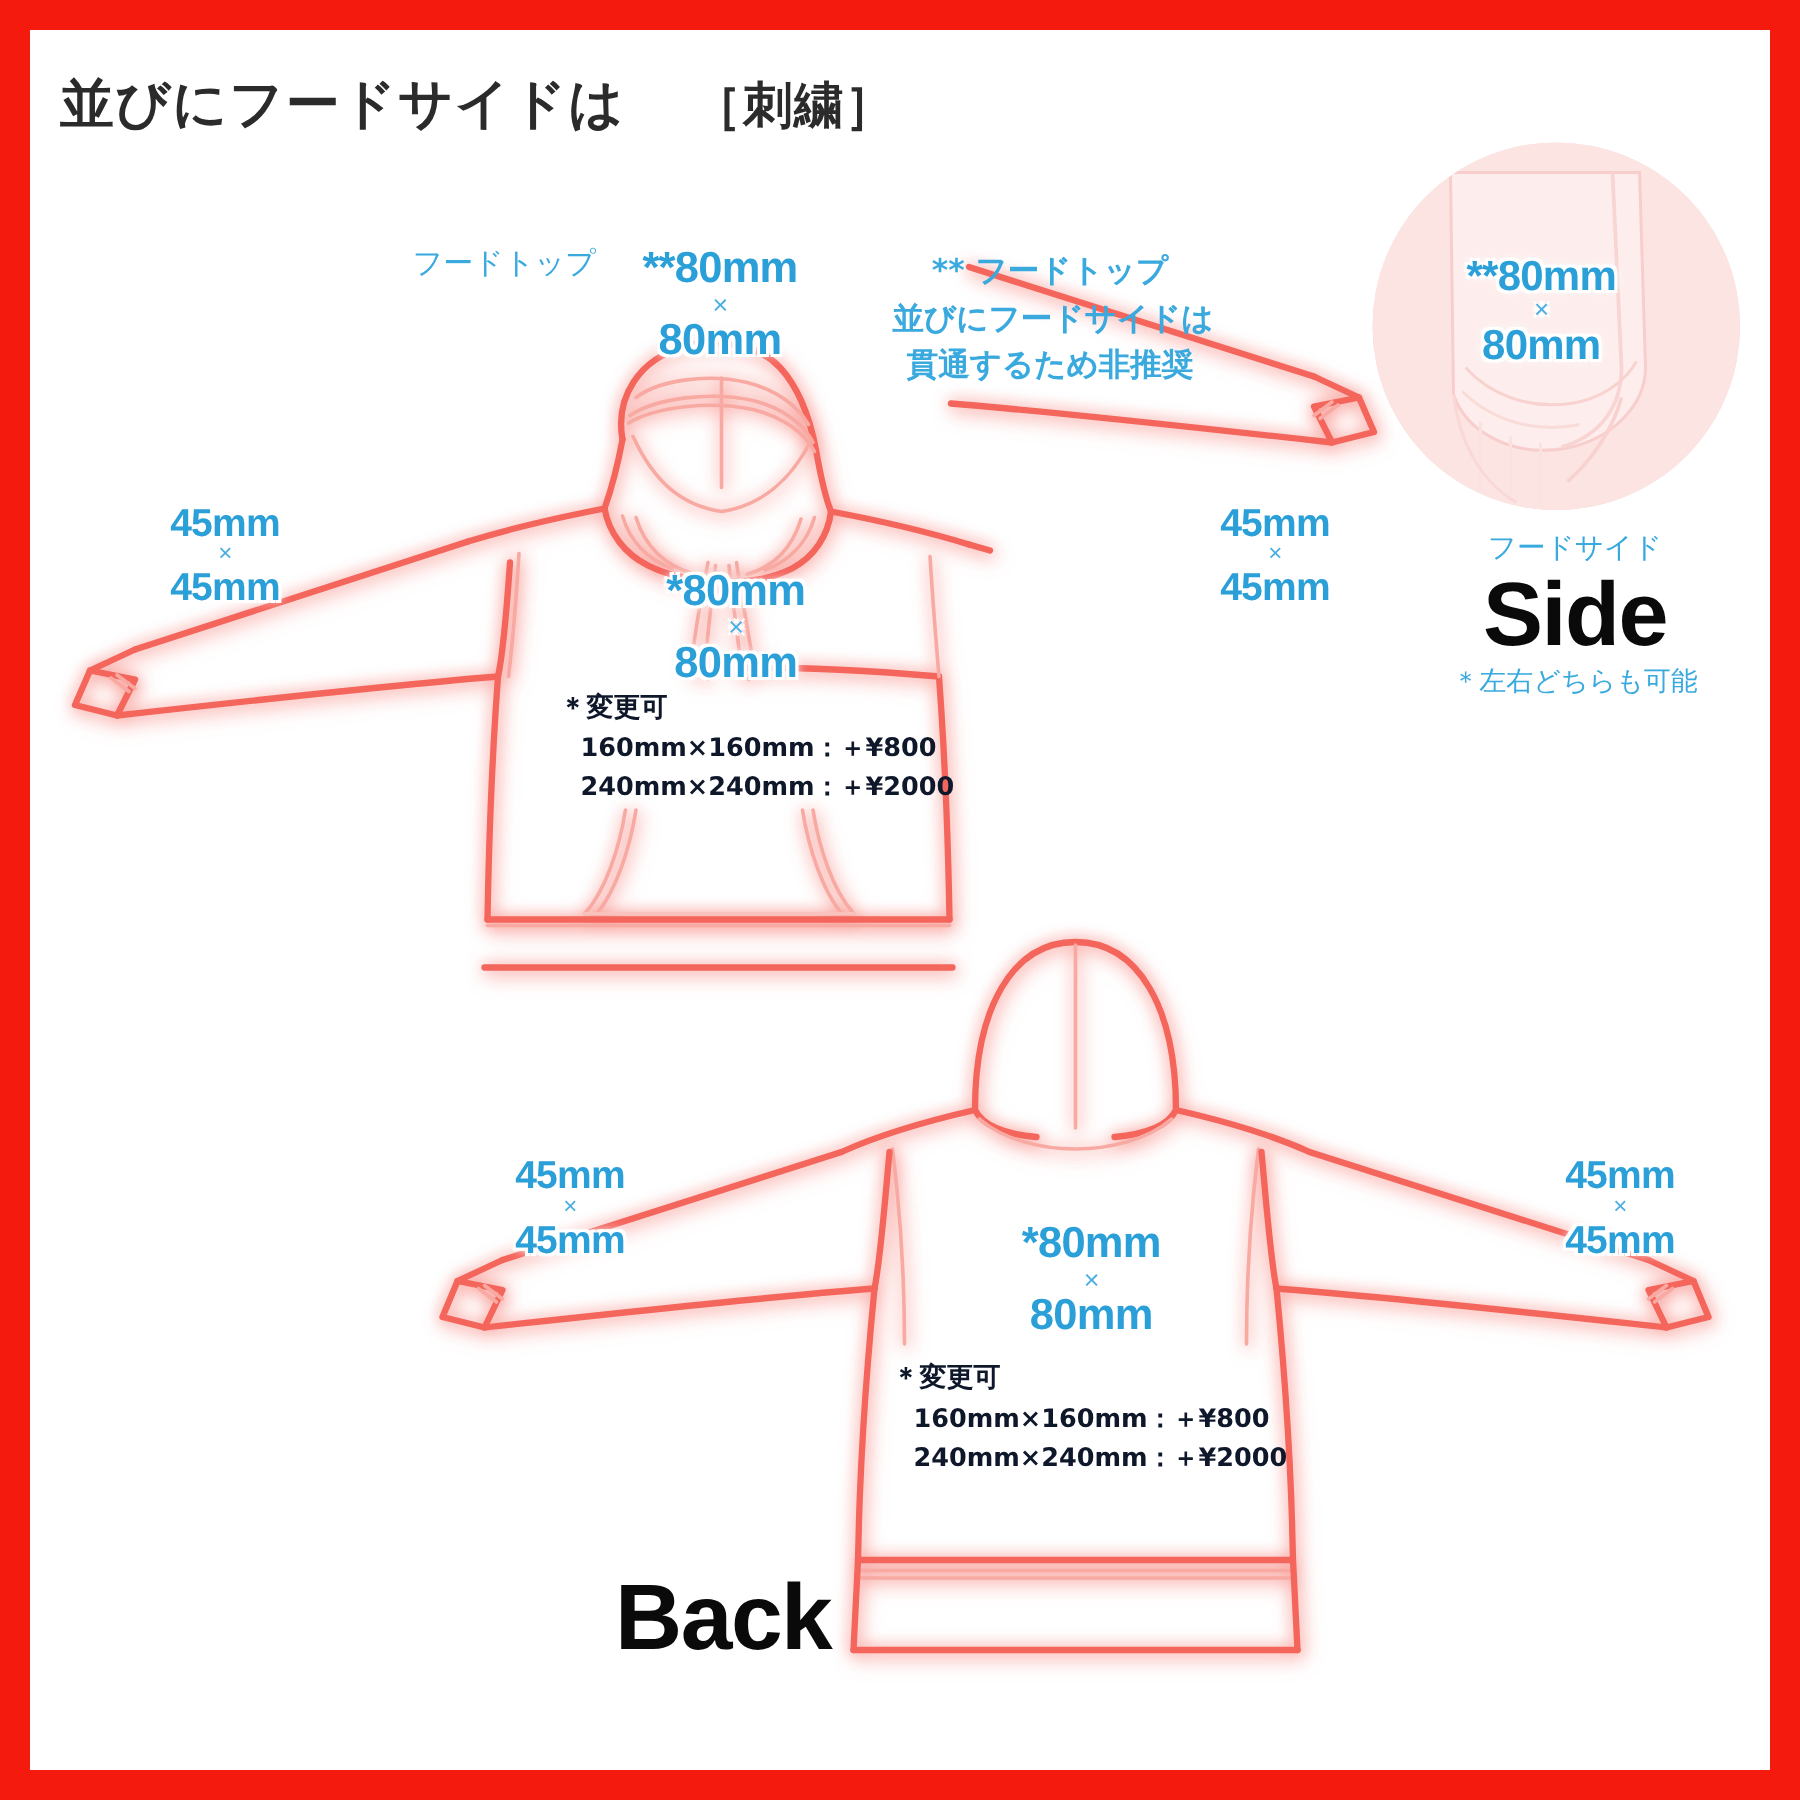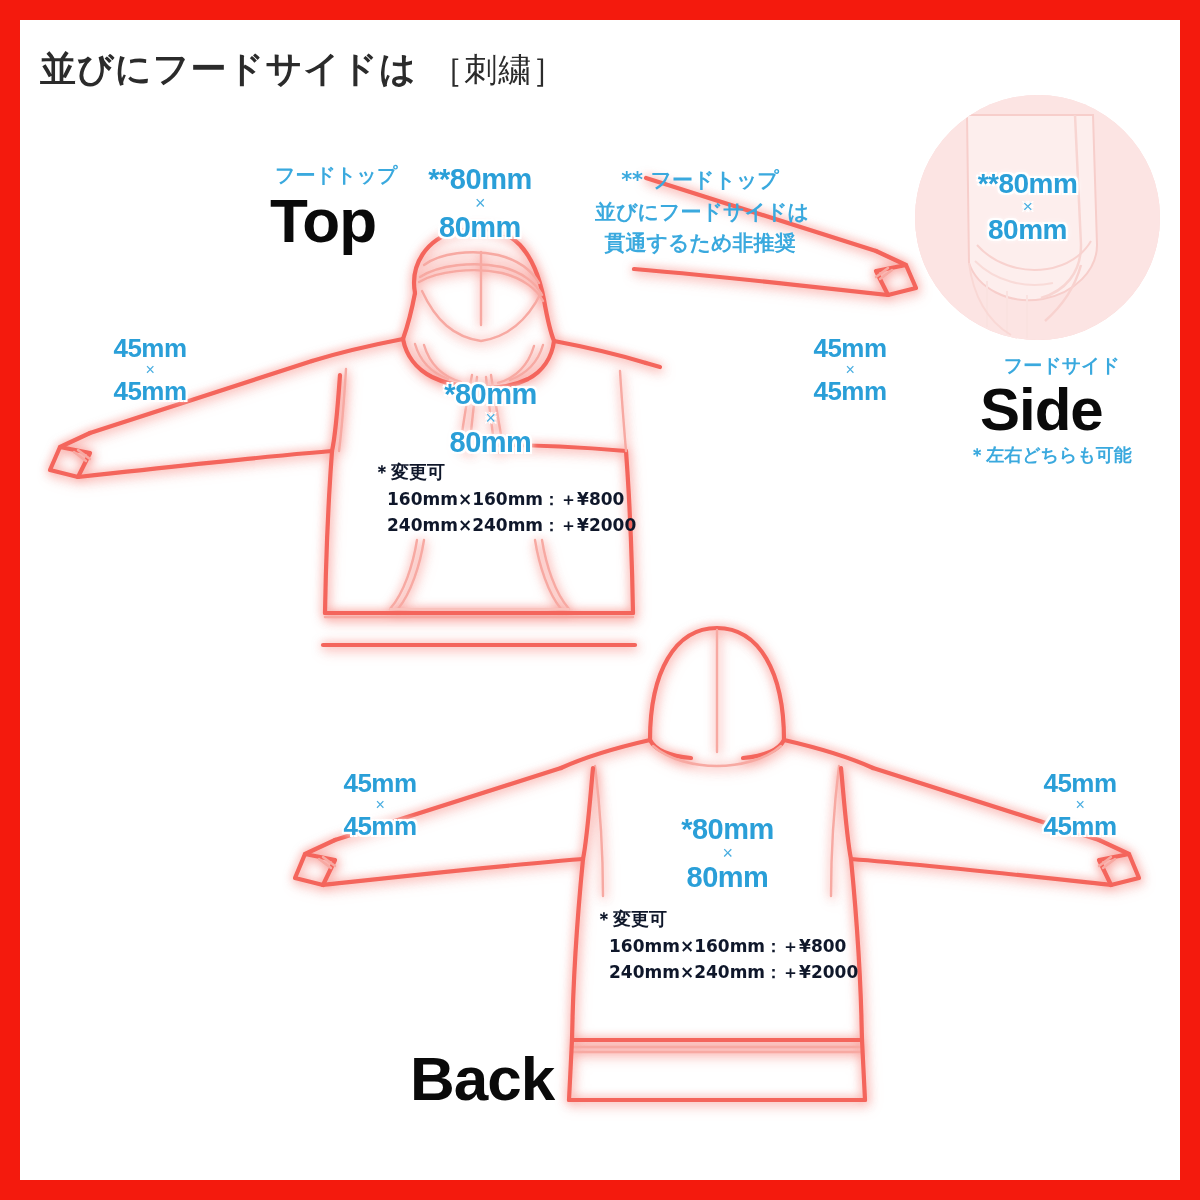--- a/index.html
+++ b/index.html
@@ -16,28 +16,28 @@
   }
   #stage{position:absolute;left:0;top:0;width:1160px;height:1160px;}
 
   
   .jp{font-family:"DejaVu Sans","Liberation Sans",sans-serif;}
   .ttl{
     position:absolute;left:20px;top:25px;
     font-size:36px;font-weight:700;color:#2b2b2b;letter-spacing:1px;
     white-space:nowrap;
   }
-  .ttl .brk{font-weight:400;font-size:33px;}
+  .ttl .brk{font-weight:700;font-size:33px;margin-left:31px;}
 
   .bigblk{
     position:absolute;color:#0a0a0a;font-weight:700;
     letter-spacing:-1px;white-space:nowrap;line-height:1;
   }
   .smblue{
-    position:absolute;color:#3aa9de;font-weight:700;
+    position:absolute;color:#3aa9de;font-weight:400;
     white-space:nowrap;line-height:1.35;
   }
 
   
   .chip{
     position:absolute;text-align:center;white-space:nowrap;
     color:#2a9fd8;font-weight:700;line-height:1.0;
     letter-spacing:-0.5px;
     text-shadow:
       0 0 3px #fff, 0 0 3px #fff, 0 0 6px #fff, 0 0 9px #fff,
@@ -152,21 +152,20 @@
     <svg class="glow" style="position:absolute;left:600px;top:185px;width:320px;height:300px;" viewBox="0 0 320 300">
       <path class="ln" d="M26 -27 L256 46"></path>
       <path class="ln" d="M256 46 L286 60"></path>
       <path class="ln" d="M286 60 L296 83 L268 90 L256 66 Z"></path>
       <path class="ln2" d="M272 65 L260 74"></path>
       <path class="ln2" d="M268 63 L256 72"></path>
       <path class="ln" d="M268 90 C196 82 88 70 14 64"></path>
     </svg>
 
     <div class="smblue jp" style="left:255px;top:142px;font-size:20px;">フードトップ</div>
-    <div class="bigblk" style="left:250px;top:170px;font-size:62px;">Top</div>
 
     <div class="chip" style="left:400px;top:145px;width:120px;font-size:29px;">
       <span class="plate" style="width:92px;height:64px;"></span>
       <span>**80mm</span>
       <span class="x">×</span>
       <span>80mm</span>
     </div>
 
     <div class="note jp" style="left:575px;top:145px;width:210px;font-size:21px;">
       <span>** フードトップ</span><br>
@@ -219,22 +218,22 @@
       </svg>
     </div>
 
     <div class="chip" style="left:940px;top:150px;width:135px;font-size:28px;">
       <span class="plate" style="width:100px;height:64px;"></span>
       <span>**80mm</span>
       <span class="x">×</span>
       <span>80mm</span>
     </div>
 
-    <div class="smblue jp" style="left:960px;top:333px;font-size:19px;text-align:right;width:140px;">フードサイド</div>
-    <div class="bigblk" style="left:960px;top:360px;font-size:60px;width:140px;">Side</div>
+    <div class="smblue jp" style="left:960px;top:333px;font-size:19px;text-align:center;width:140px;">フードサイド</div>
+    <div class="bigblk" style="left:960px;top:360px;font-size:60px;width:140px;text-align:center;">Side</div>
     <div class="smblue jp" style="left:935px;top:423px;font-size:18px;text-align:center;width:190px;">＊左右どちらも可能</div>
 
     <svg class="glow" style="position:absolute;left:245px;top:580px;width:910px;height:530px;" viewBox="0 0 910 530">
 
       <path class="ln" d="M385 140 C385 72 410 28 452 28 C494 28 519 72 519 140"></path>
       <path class="ln2" d="M452 30 L452 152"></path>
 
       <path class="ln" d="M385 140 C390 150 404 156 426 158"></path>
       <path class="ln" d="M519 140 C514 150 500 156 478 158"></path>
       <path class="ln2" d="M388 146 C404 160 430 166 452 166 C474 166 500 160 516 146"></path>

